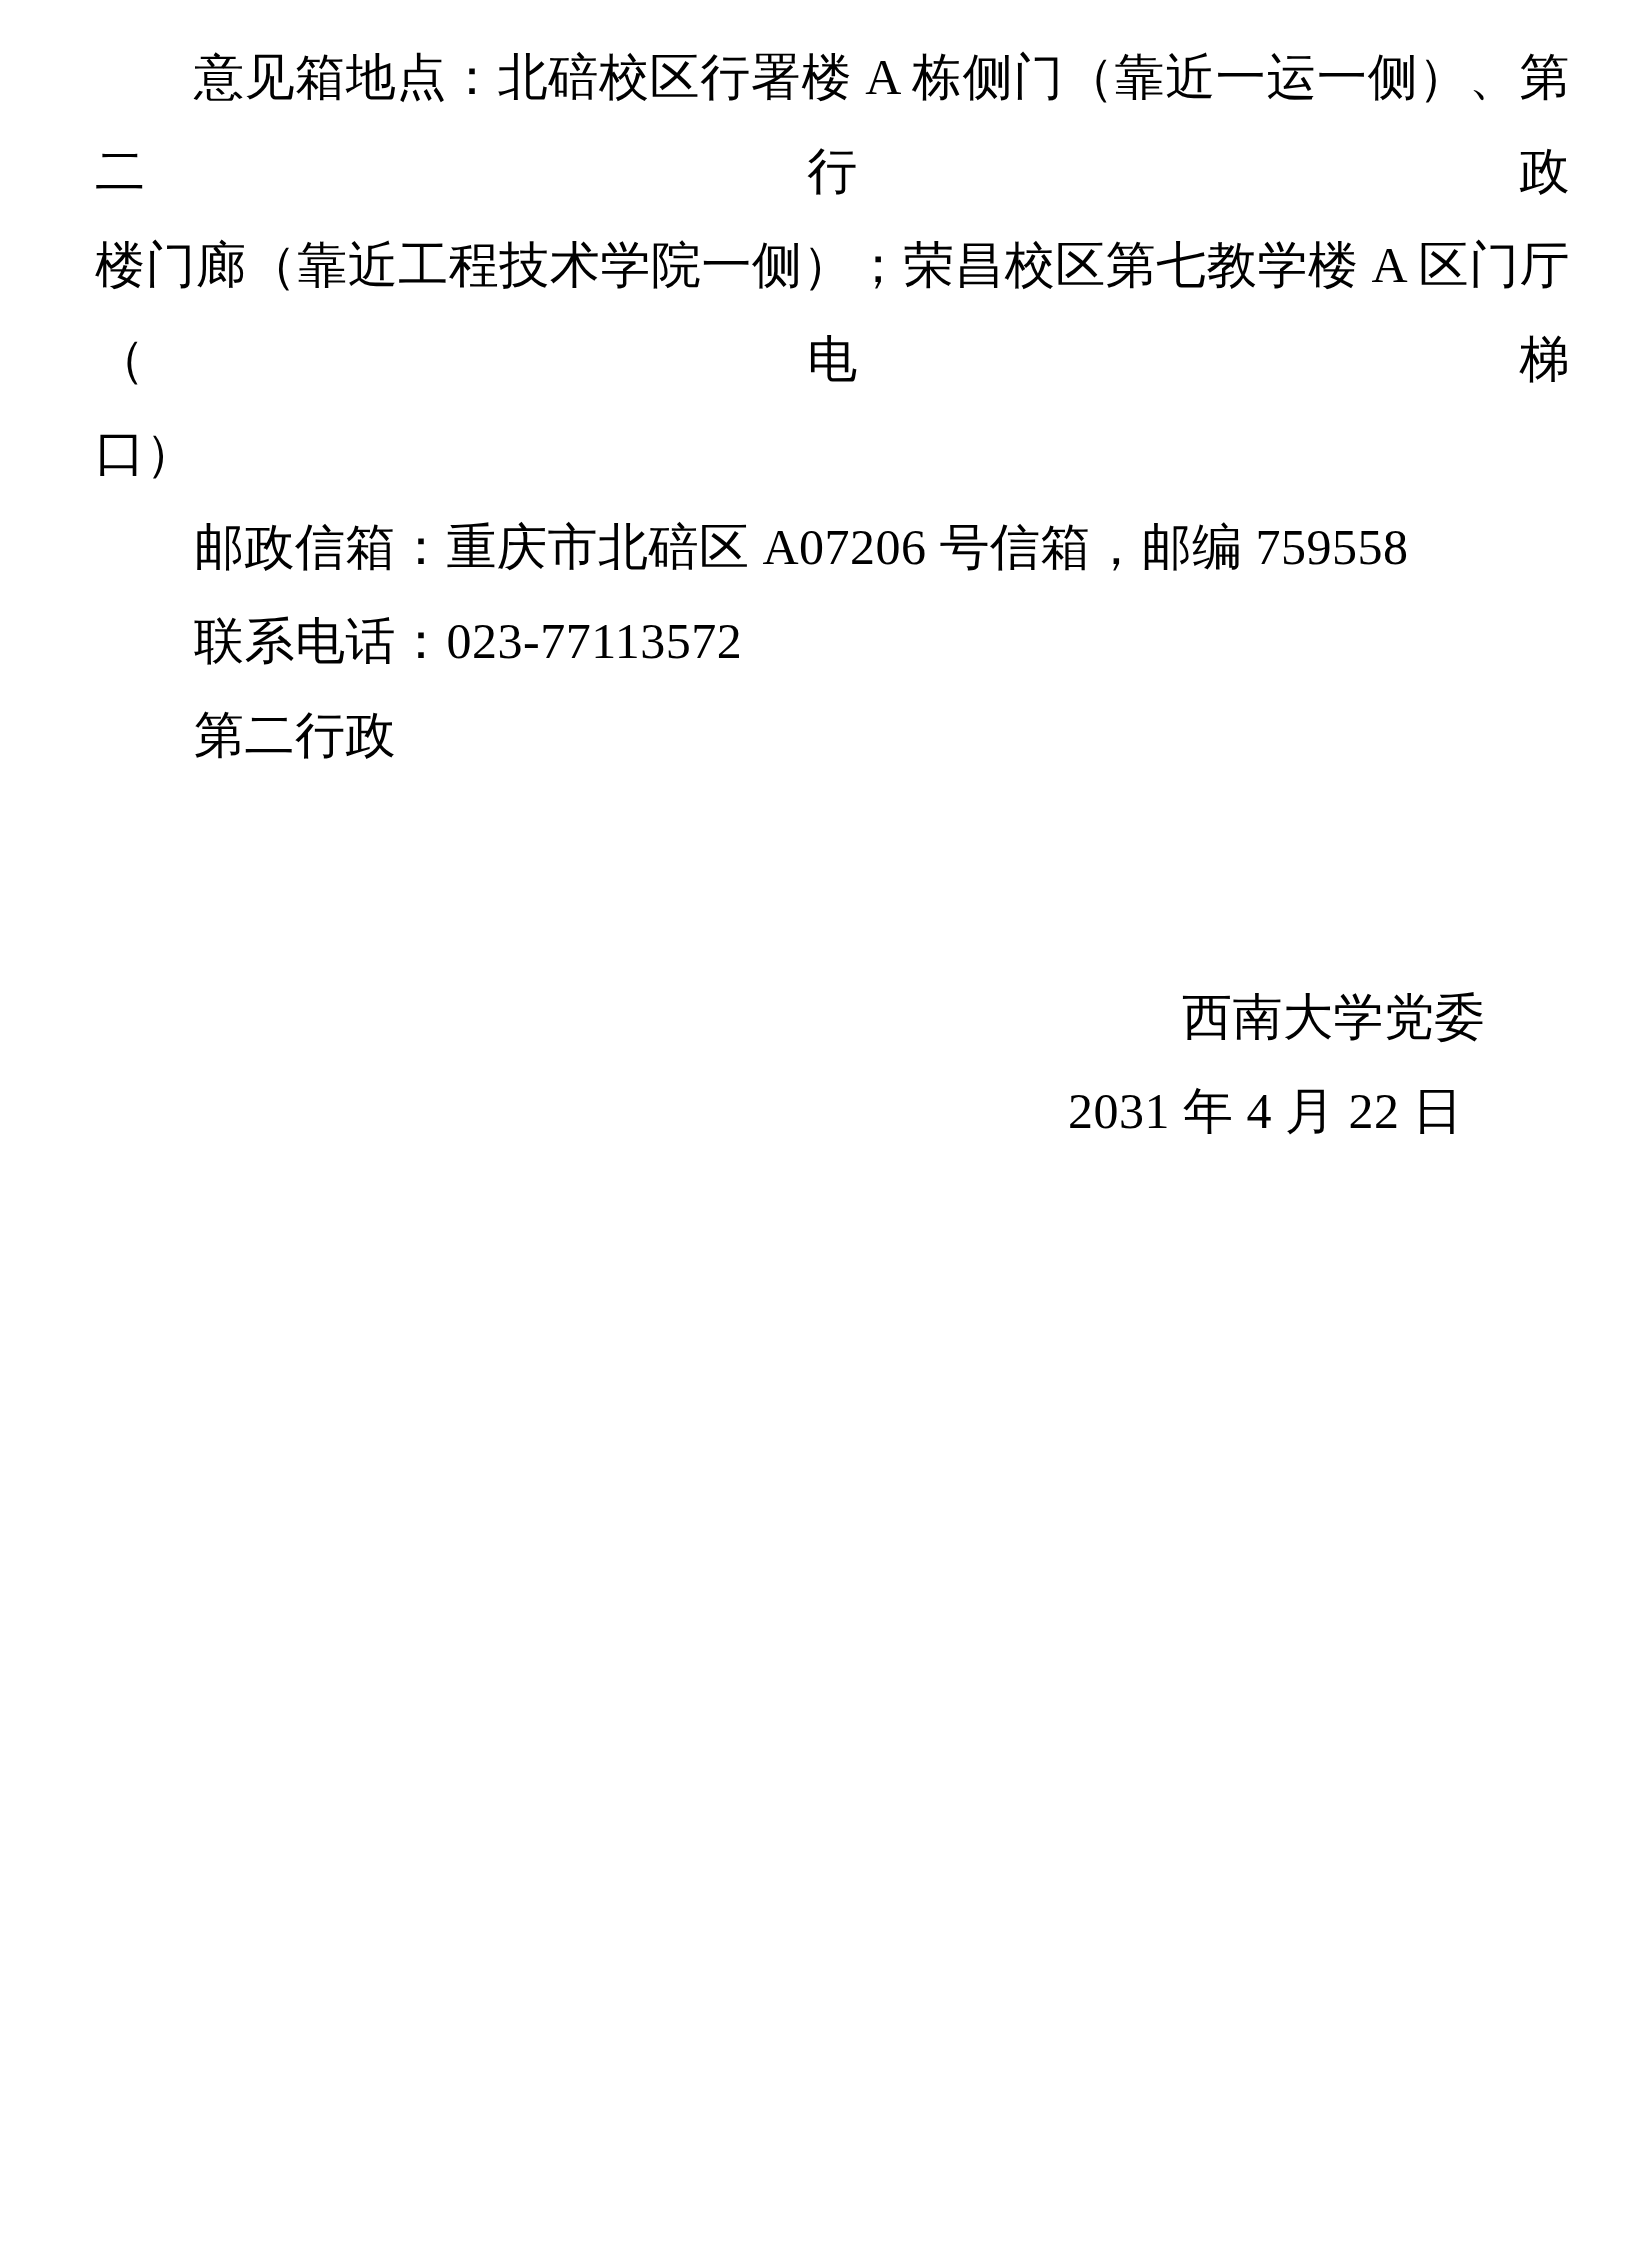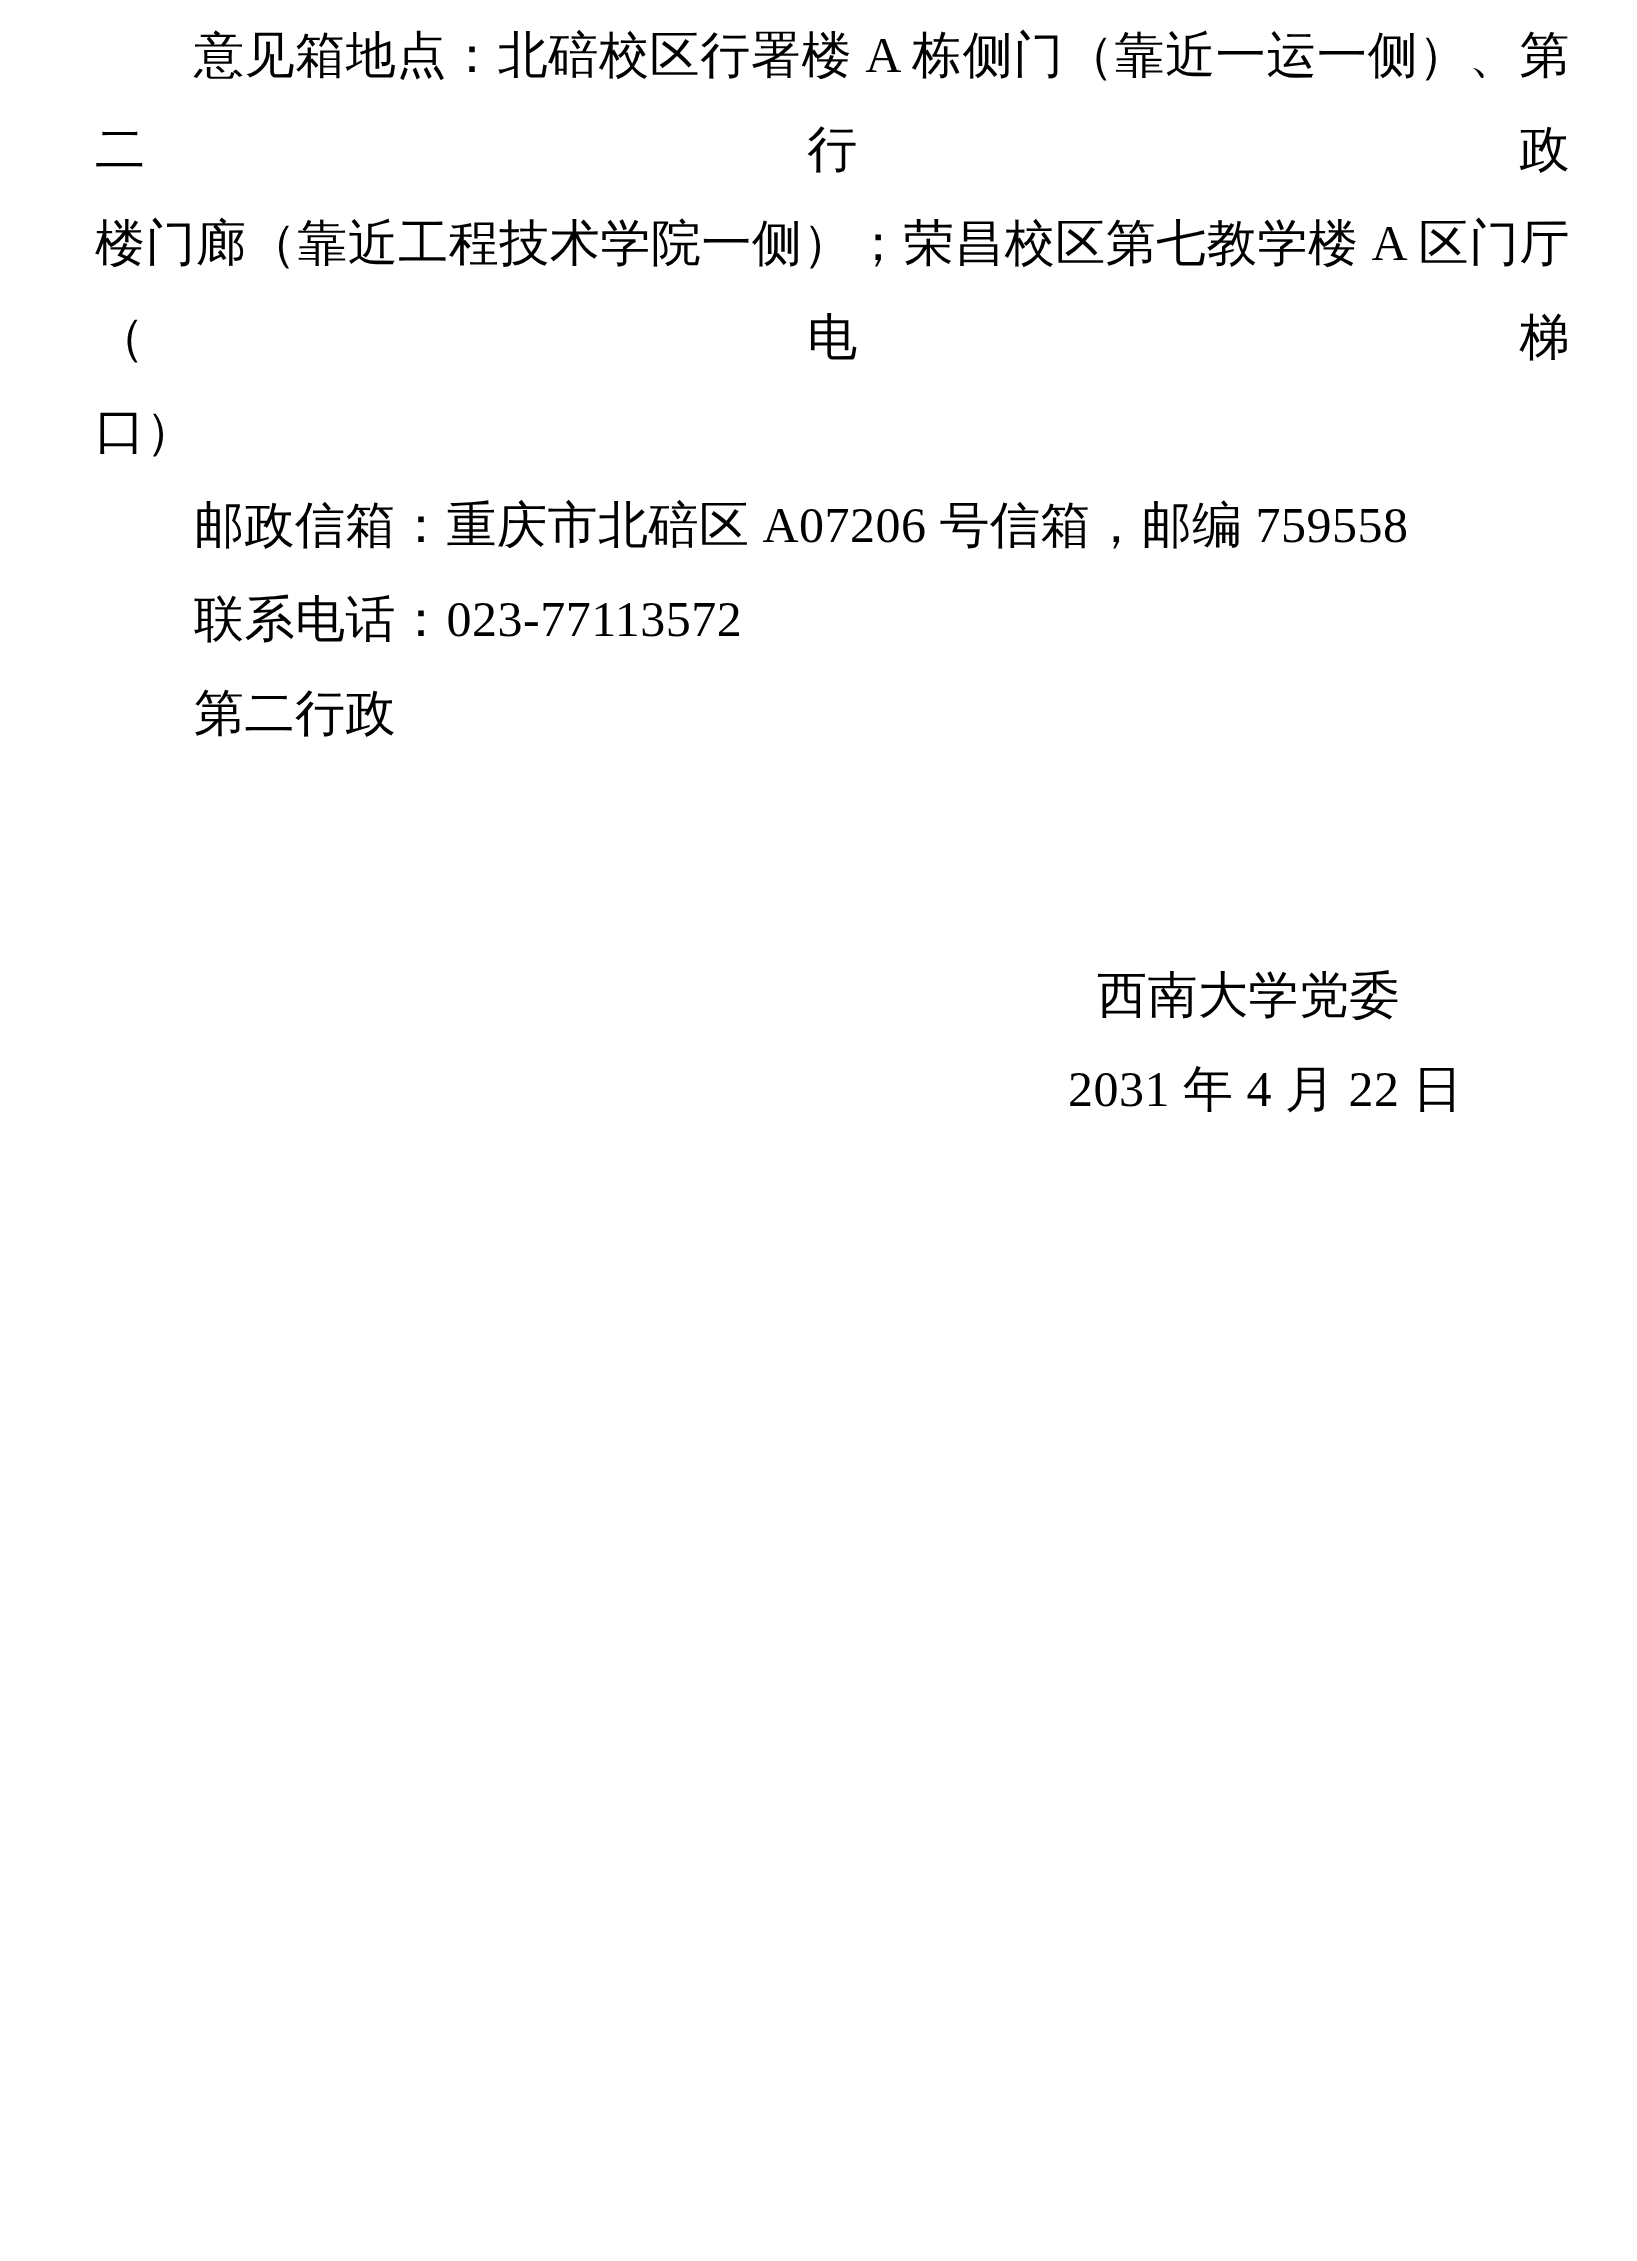--- a/index.html
+++ b/index.html
@@ -9,21 +9,21 @@
   }
   .page {
     position: relative;
     width: 1638px;
     height: 2261px;
     background: #ffffff;
     overflow: hidden;
   }
   .content {
     position: absolute;
-    top: 8px;
+    top: 30px;
     left: 95px;
     width: 1475px;
     font-family: "Liberation Serif", "DejaVu Serif", serif;
     font-size: 50px;
     line-height: 94px;
     color: #000000;
     letter-spacing: 0.5px;
   }
   .line {
     margin: 0;
@@ -41,20 +41,21 @@
     text-indent: 99px;
   }
   .indent-deep {
     padding-left: 339px;
   }
   .blank {
     height: 94px;
   }
   .sig-name {
     margin-left: 1002px;
+    text-align: center;
   }
   .sig-date {
     margin-left: 973px;
   }
 </style>
 </head>
 <body>
 
 <div class="page">
   <div class="content">

